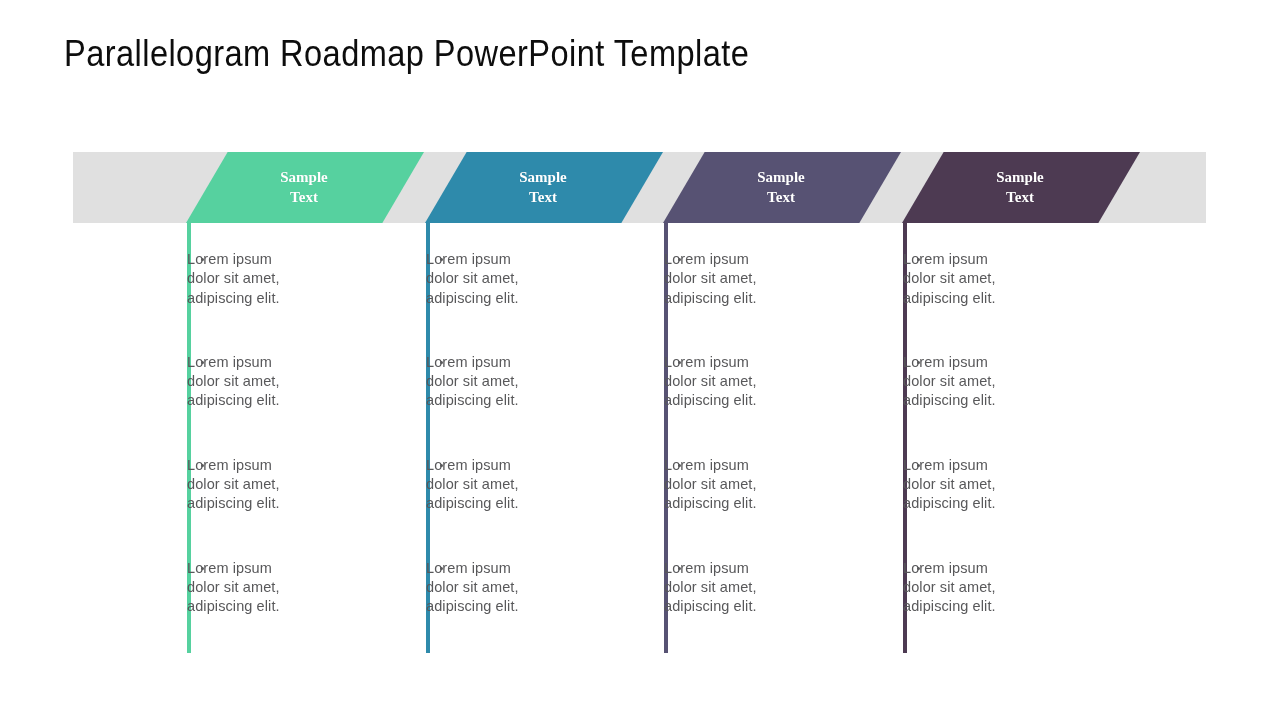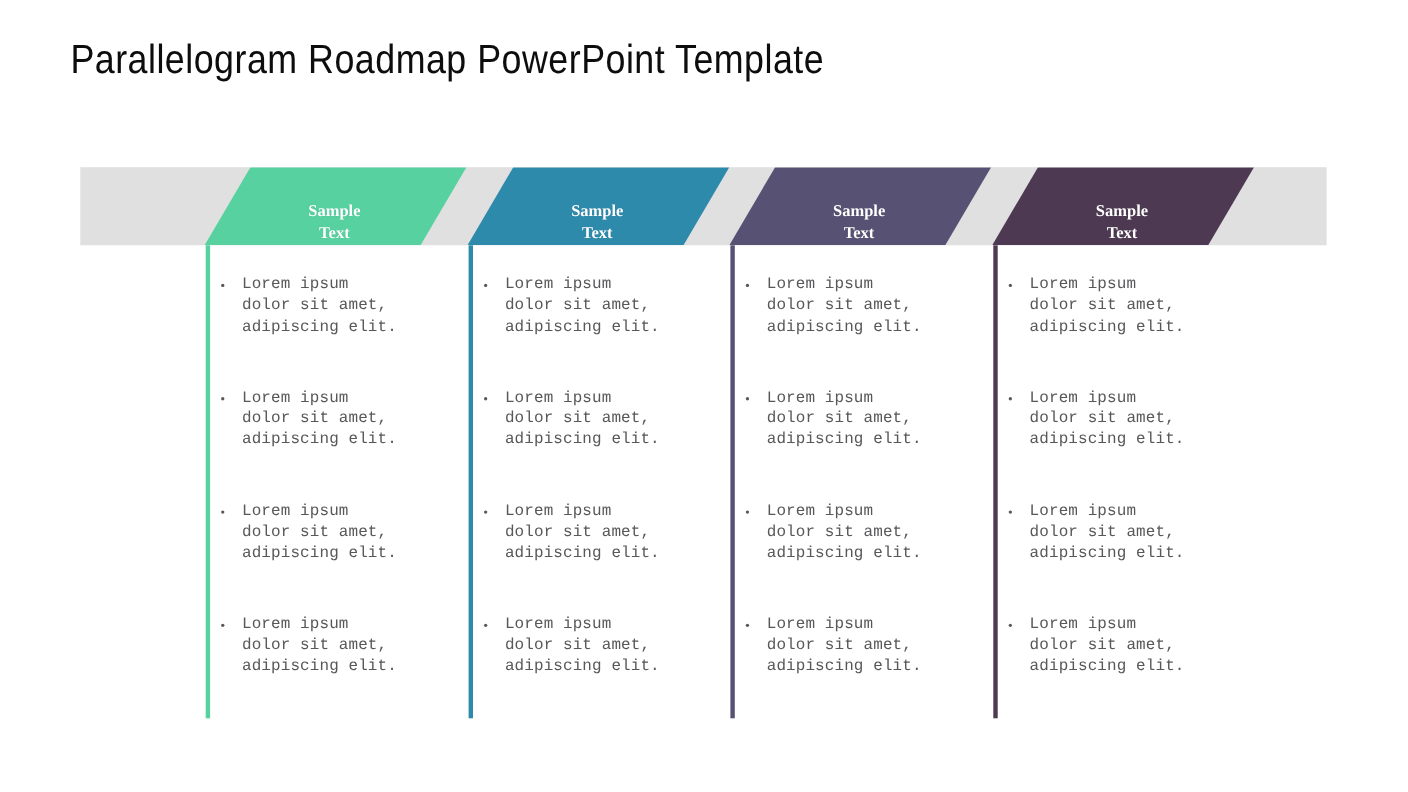--- a/index.html
+++ b/index.html
@@ -43,21 +43,21 @@
     height: 71px;
     background: #e0e0e0;
   }
 
   
   .para {
     position: absolute;
     top: 152px;
     height: 71px;
     display: flex;
-    align-items: flex-end;
+    align-items: center;
     justify-content: center;
     color: #ffffff;
     font-family: "Liberation Serif", serif;
     font-weight: bold;
     font-size: 15px;
     line-height: 1.32;
     text-align: center;
     clip-path: polygon(17.5% 0%, 100% 0%, 82.5% 100%, 0% 100%);
   }
   .para .label {
@@ -76,23 +76,22 @@
 
   
   .col-body {
     position: absolute;
     top: 250px;
     width: 215px;
   }
 
   .bullet {
     position: relative;
-    padding-left: 33px;
     margin-bottom: 45px;
-    font-family: Liberation Mono, monospace;
+    font-family: Liberation Sans, sans-serif;
     font-size: 14.5px;
     line-height: 19.3px;
     color: #58585a;
     letter-spacing: 0.1px;
   }
   .bullet:last-child { margin-bottom: 0; }
 
   .bullet .dot {
     position: absolute;
     left: 14px;

